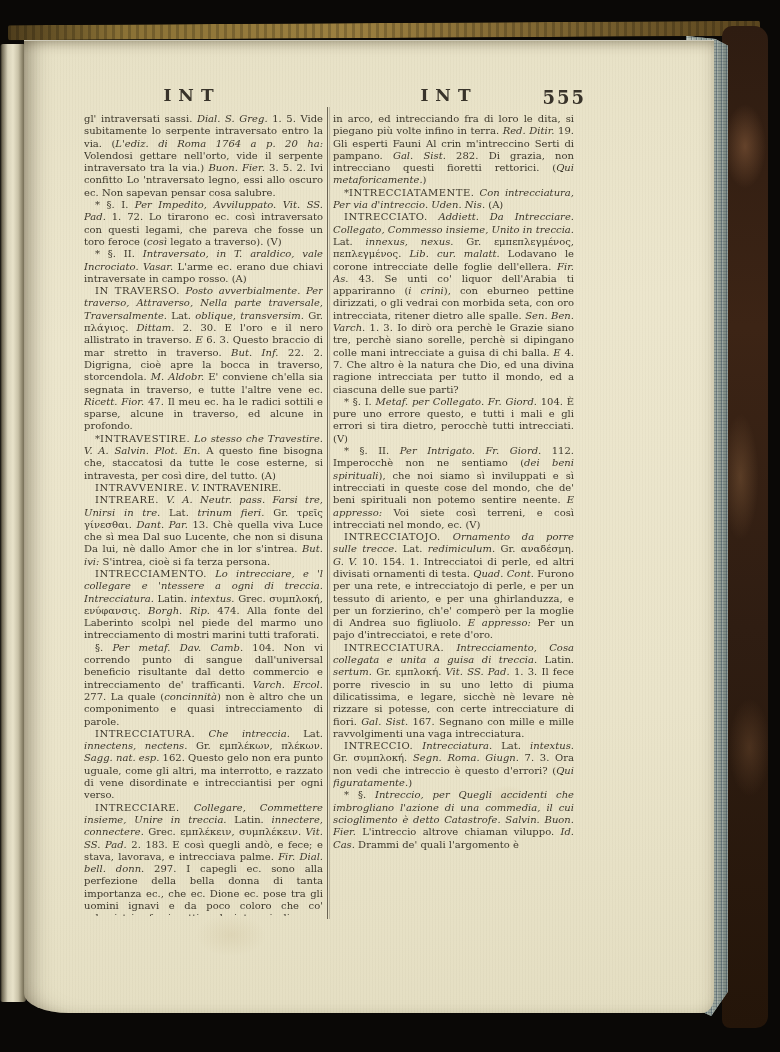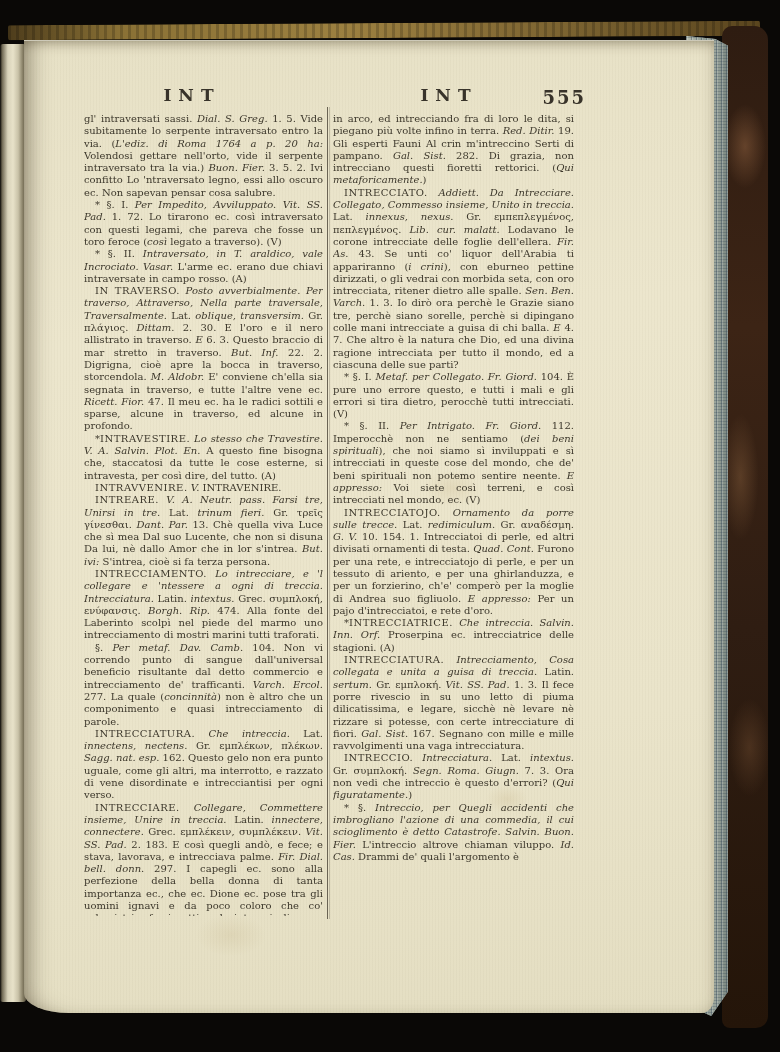--- a/index.html
+++ b/index.html
@@ -114,23 +114,23 @@
         <p class="para">*<span class="hw">INTRAVESTIRE.</span> <i>Lo stesso che Travestire. V. A. Salvin. Plot. En.</i> A questo fine bisogna che, staccatosi da tutte le cose esterne, si intravesta, per così dire, del tutto. (A)</p>
         <p class="para"><span class="hw">INTRAVVENIRE.</span> <i>V.</i> INTRAVENIRE.</p>
         <p class="para"><span class="hw">INTREARE.</span> <i>V. A. Neutr. pass. Farsi tre, Unirsi in tre.</i> Lat. <i>trinum fieri.</i> Gr. τρεῖς γίνεσθαι. <i>Dant. Par.</i> 13. Chè quella viva Luce che sì mea Dal suo Lucente, che non si disuna Da lui, nè dallo Amor che in lor s'intrea. <i>But. ivi:</i> S'intrea, cioè si fa terza persona.</p>
         <p class="para"><span class="hw">INTRECCIAMENTO.</span> <i>Lo intrecciare, e 'l collegare e 'ntessere a ogni di treccia. Intrecciatura.</i> Latin. <i>intextus.</i> Grec. συμπλοκή, ενύφανσις. <i>Borgh. Rip.</i> 474. Alla fonte del Laberinto scolpì nel piede del marmo uno intrecciamento di mostri marini tutti traforati.</p>
         <p class="para">§. <i>Per metaf. Dav. Camb.</i> 104. Non vi correndo punto di sangue dall'universal beneficio risultante dal detto commercio e intrecciamento de' trafficanti. <i>Varch. Ercol.</i> 277. La quale (<i>concinnità</i>) non è altro che un componimento e quasi intrecciamento di parole.</p>
         <p class="para"><span class="hw">INTRECCIATURA.</span> <i>Che intreccia.</i> Lat. <i>innectens, nectens.</i> Gr. εμπλέκων, πλέκων. <i>Sagg. nat. esp.</i> 162. Questo gelo non era punto uguale, come gli altri, ma interrotto, e razzato di vene disordinate e intrecciantisi per ogni verso.</p>
         <p class="para"><span class="hw">INTRECCIARE.</span> <i>Collegare, Commettere insieme, Unire in treccia.</i> Latin. <i>innectere, connectere.</i> Grec. εμπλέκειν, συμπλέκειν. <i>Vit. SS. Pad.</i> 2. 183. E così quegli andò, e fece; e stava, lavorava, e intrecciava palme. <i>Fir. Dial. bell. donn.</i> 297. I capegli ec. sono alla perfezione della bella donna di tanta importanza ec., che ec. Dione ec. pose tra gli uomini ignavi e da poco coloro che co' calamistri, ferri atti ad intrecciarli, non attendevano alla lor cura.  6. 223. Distendono le braccia</p>
       </div>
     <div class="col col-right" id="col-right">
         <p class="para no-indent">in arco, ed intrecciando fra di loro le dita, si piegano più volte infino in terra. <i>Red. Ditir.</i> 19. Gli esperti Fauni Al crin m'intreccino Serti di pampano. <i>Gal. Sist.</i> 282. Di grazia, non intrecciano questi fioretti rettorici. (<i>Qui metaforicamente.</i>)</p>
+        <p class="para">*<span class="hw">INTRECCIATAMENTE.</span> <i>Con intrecciatura, Per via d'intreccio. Uden. Nis.</i> (A)</p>
         <p class="para"><span class="hw">INTRECCIATO.</span> <i>Addiett. Da Intrecciare. Collegato, Commesso insieme, Unito in treccia.</i> Lat. <i>innexus, nexus.</i> Gr. εμπεπλεγμένος, πεπλεγμένος. <i>Lib. cur. malatt.</i> Lodavano le corone intrecciate delle foglie dell'ellera. <i>Fir. As.</i> 43. Se unti co' liquor dell'Arabia ti appariranno (<i>i crini</i>), con eburneo pettine dirizzati, o gli vedrai con morbida seta, con oro intrecciata, ritener dietro alle spalle. <i>Sen. Ben. Varch.</i> 1. 3. Io dirò ora perchè le Grazie siano tre, perchè siano sorelle, perchè si dipingano colle mani intrecciate a guisa di chi balla. <i>E</i> 4. 7. Che altro è la natura che Dio, ed una divina ragione intrecciata per tutto il mondo, ed a ciascuna delle sue parti?</p>
         <p class="para">* §. I. <i>Metaf. per Collegato. Fr. Giord.</i> 104. È pure uno errore questo, e tutti i mali e gli errori si tira dietro, perocchè tutti intrecciati. (V)</p>
         <p class="para">* §. II. <i>Per Intrigato. Fr. Giord.</i> 112. Imperocchè non ne sentiamo (<i>dei beni spirituali</i>), che noi siamo sì inviluppati e sì intrecciati in queste cose del mondo, che de' beni spirituali non potemo sentire neente. <i>E appresso:</i> Voi siete così terreni, e così intrecciati nel mondo, ec. (V)</p>
         <p class="para"><span class="hw">INTRECCIATOJO.</span> <i>Ornamento da porre sulle trecce.</i> Lat. <i>redimiculum.</i> Gr. αναδέσμη. <i>G. V.</i> 10. 154. 1. Intrecciatoi di perle, ed altri divisati ornamenti di testa. <i>Quad. Cont.</i> Furono per una rete, e intrecciatojo di perle, e per un tessuto di ariento, e per una ghirlanduzza, e per un forzierino, ch'e' comperò per la moglie di Andrea suo figliuolo. <i>E appresso:</i> Per un pajo d'intrecciatoi, e rete d'oro.</p>
-        <p class="para">*<span class="hw">INTRECCIATRICE.</span> <i>Che intreccia. Salvin. Inn. Orf.</i> Proserpina ec. intrecciatrice delle stagioni. (A)</p>
         <p class="para"><span class="hw">INTRECCIATURA.</span> <i>Intrecciamento, Cosa collegata e unita a guisa di treccia.</i> Latin. <i>sertum.</i> Gr. εμπλοκή. <i>Vit. SS. Pad.</i> 1. 3. Il fece porre rivescio in su uno letto di piuma dilicatissima, e legare, sicchè nè levare nè rizzare si potesse, con certe intrecciature di fiori. <i>Gal. Sist.</i> 167. Segnano con mille e mille ravvolgimenti una vaga intrecciatura.</p>
         <p class="para"><span class="hw">INTRECCIO.</span> <i>Intrecciatura.</i> Lat. <i>intextus.</i> Gr. συμπλοκή. <i>Segn. Roma. Giugn.</i> 7. 3. Ora non vedi che intreccio è questo d'errori? (<i>Qui figuratamente.</i>)</p>
         <p class="para">* §. <i>Intreccio, per Quegli accidenti che imbrogliano l'azione di una commedia, il cui scioglimento è detto Catastrofe. Salvin. Buon. Fier.</i> L'intreccio altrove chiaman viluppo. <i>Id. Cas.</i> Drammi de' quali l'argomento è</p>
       </div>
   </div>
 </div>
 
 </body></html>

